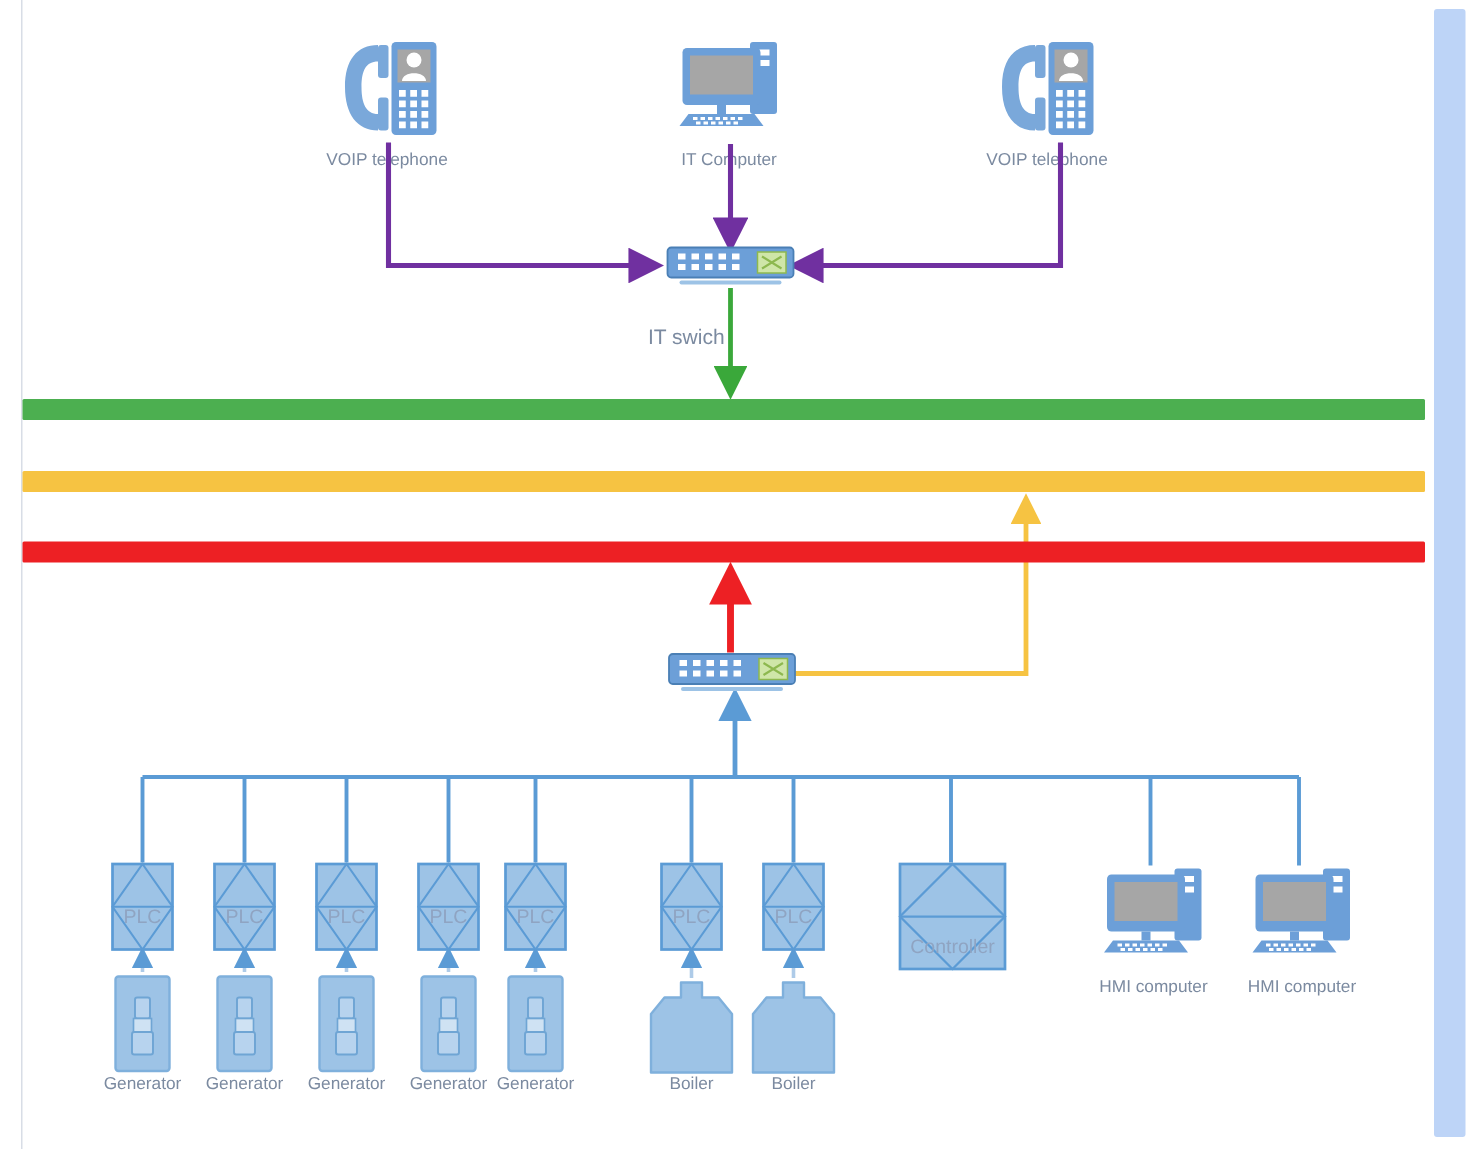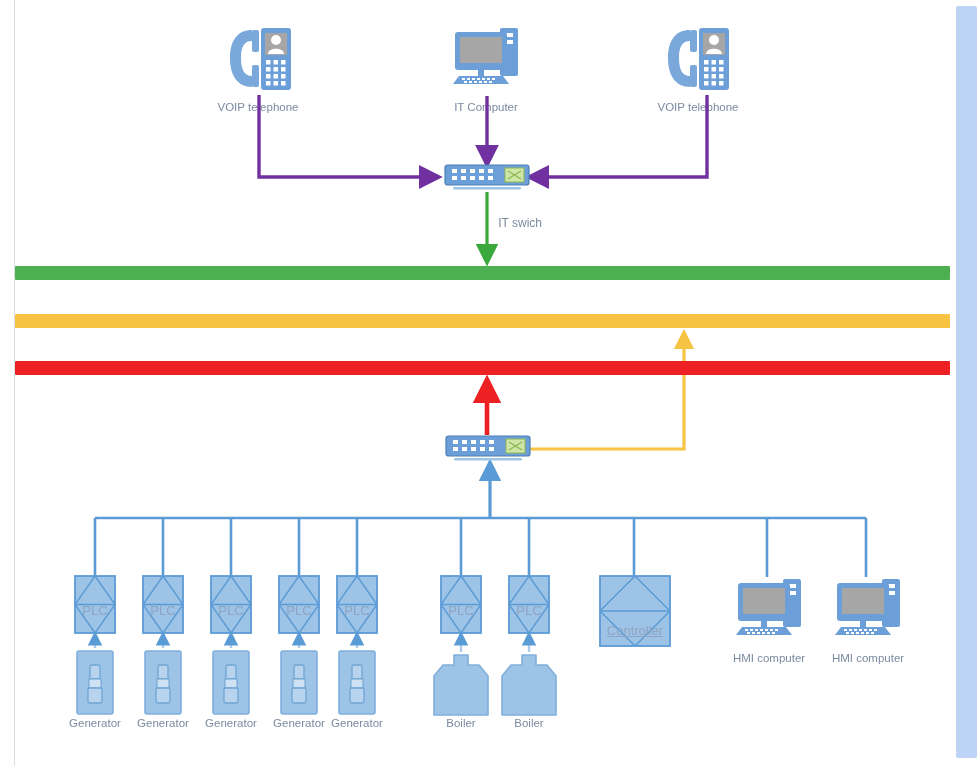--- a/index.html
+++ b/index.html
@@ -66,22 +66,22 @@
     white-space: nowrap;
     line-height: 13px;
   }
   .small-label {
     font-size: 13px;
     color: #8fa4c2;
   }
   .switch-label {
     position: absolute;
     color: #7b8aa0;
-    font-size: 12px;
-    text-align: right;
+    font-size: 14px;
+    text-align: left;
     white-space: nowrap;
   }
 
   
   .icon-box { position: absolute; }
 
   .svg-ic { display: block; overflow: visible; }
 </style>
 </head>
 <body>
@@ -340,21 +340,21 @@
   </div>
   <div class="node-label small-label" style="left:508px; top:604px; width:42px;">PLC</div>
 
   <div class="icon-box" style="left:599px; top:575px;">
     <svg class="svg-ic" width="72" height="72" viewBox="0 0 72 72">
       <rect x="1" y="1" width="70" height="70" fill="#9dc3e6" stroke="#5b9bd5" stroke-width="1.8"></rect>
       <path d="M36 1 L71 36 L36 71 L1 36 Z" fill="none" stroke="#5b9bd5" stroke-width="1.5"></path>
       <path d="M1 36 L71 36" stroke="#5b9bd5" stroke-width="1.5"></path>
     </svg>
   </div>
-  <div class="node-label small-label" style="left:599px; top:624px; width:72px;text-decoration:underline;">Controller</div>
+  <div class="node-label small-label" style="left:599px; top:624px; width:72px;">Controller</div>
 
   <div class="icon-box" style="left:76px; top:650px;">
     <svg class="svg-ic" width="38" height="65" viewBox="0 0 38 65">
       <rect x="1" y="1" width="36" height="63" rx="2" fill="#9dc3e6" stroke="#7fb0dc" stroke-width="1.6"></rect>
       <rect x="14" y="15" width="10" height="14" rx="1.5" fill="#b7d3ee" stroke="#6fa5d4" stroke-width="1.3"></rect>
       <rect x="13" y="29" width="12" height="9" fill="#cfe2f3" stroke="#6fa5d4" stroke-width="1.1"></rect>
       <rect x="12" y="38" width="14" height="15" rx="1.5" fill="#b7d3ee" stroke="#6fa5d4" stroke-width="1.3"></rect>
     </svg>
   </div>
   <div class="node-label" style="left:60px; top:717px; width:70px;">Generator</div>

